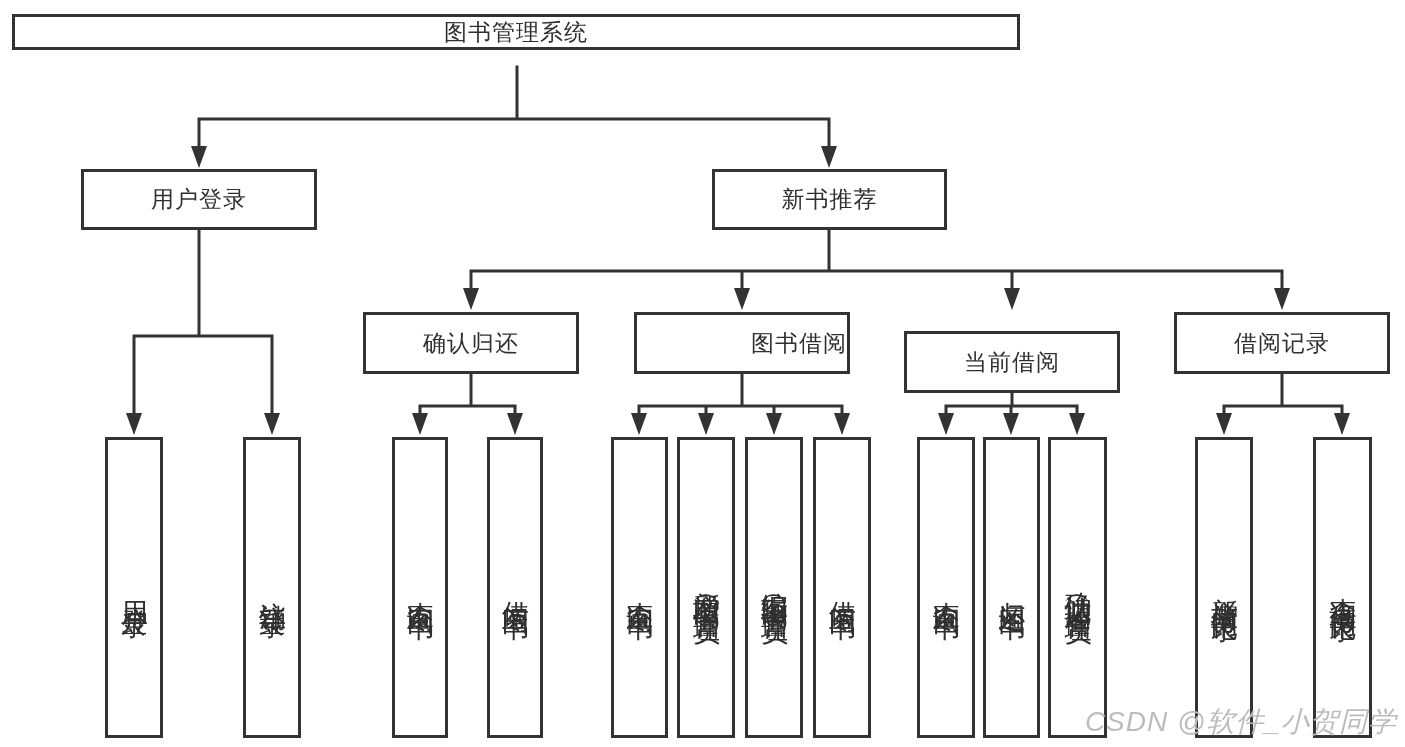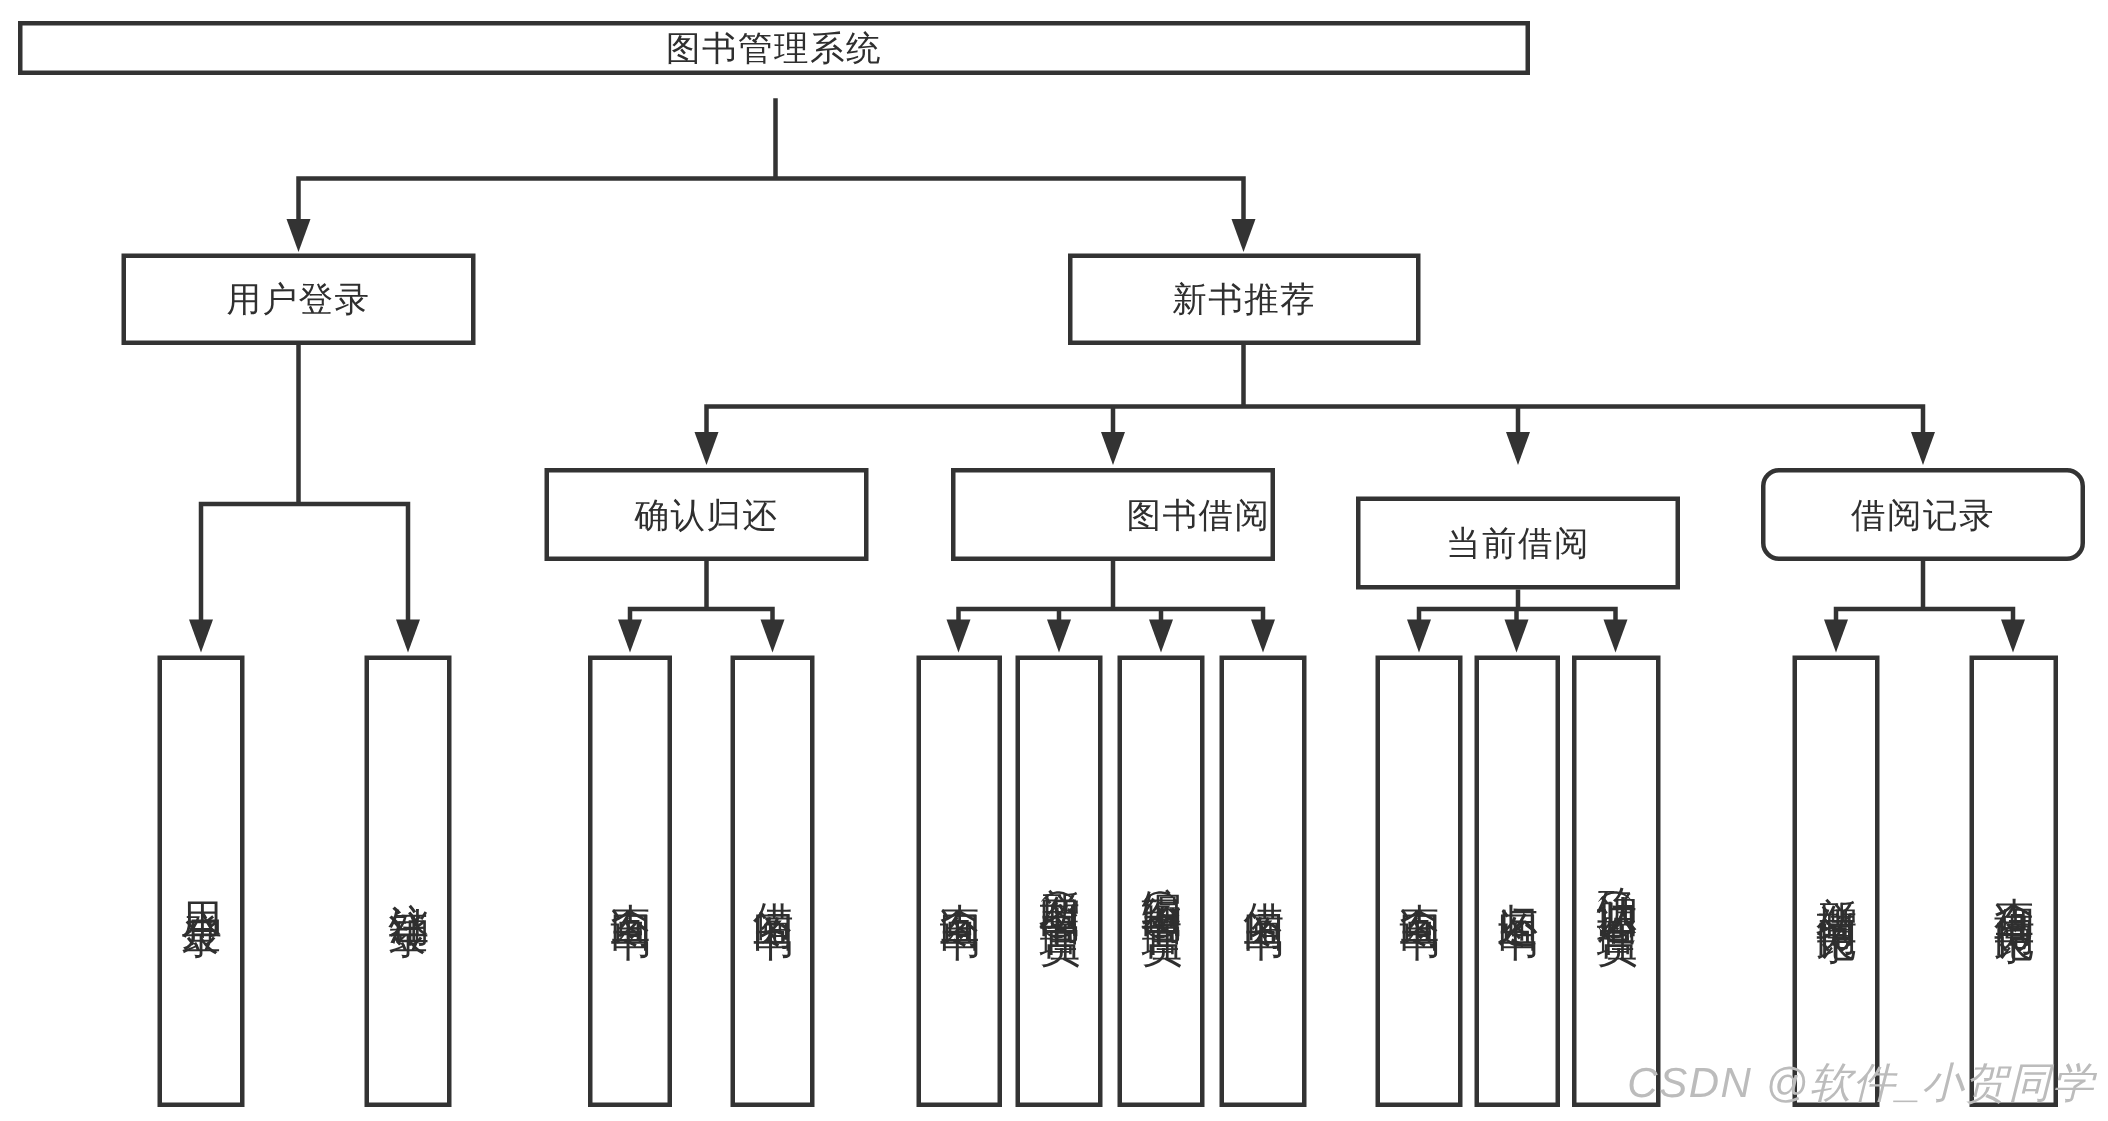--- a/index.html
+++ b/index.html
@@ -121,21 +121,21 @@
 
   <div class="node node-h node-l2" style="left:363px;">
     <span>确认归还</span>
   </div>
   <div class="node node-h node-l2" style="left:634px;justify-content:flex-end;">
     <span>图书借阅</span>
   </div>
   <div class="node node-h node-l2" style="left:904px;margin-top:19px;">
     <span>当前借阅</span>
   </div>
-  <div class="node node-h node-l2" style="left:1174px;border-radius:12px;">
+  <div class="node node-h node-l2" style="left:1174px;">
     <span>借阅记录</span>
   </div>
 
   <div class="node leaf" style="left:105px;width:58px;">
     <span class="leaf-label">用户登录</span>
   </div>
   <div class="node leaf" style="left:243px;width:58px;">
     <span class="leaf-label">注销登录</span>
   </div>
 

